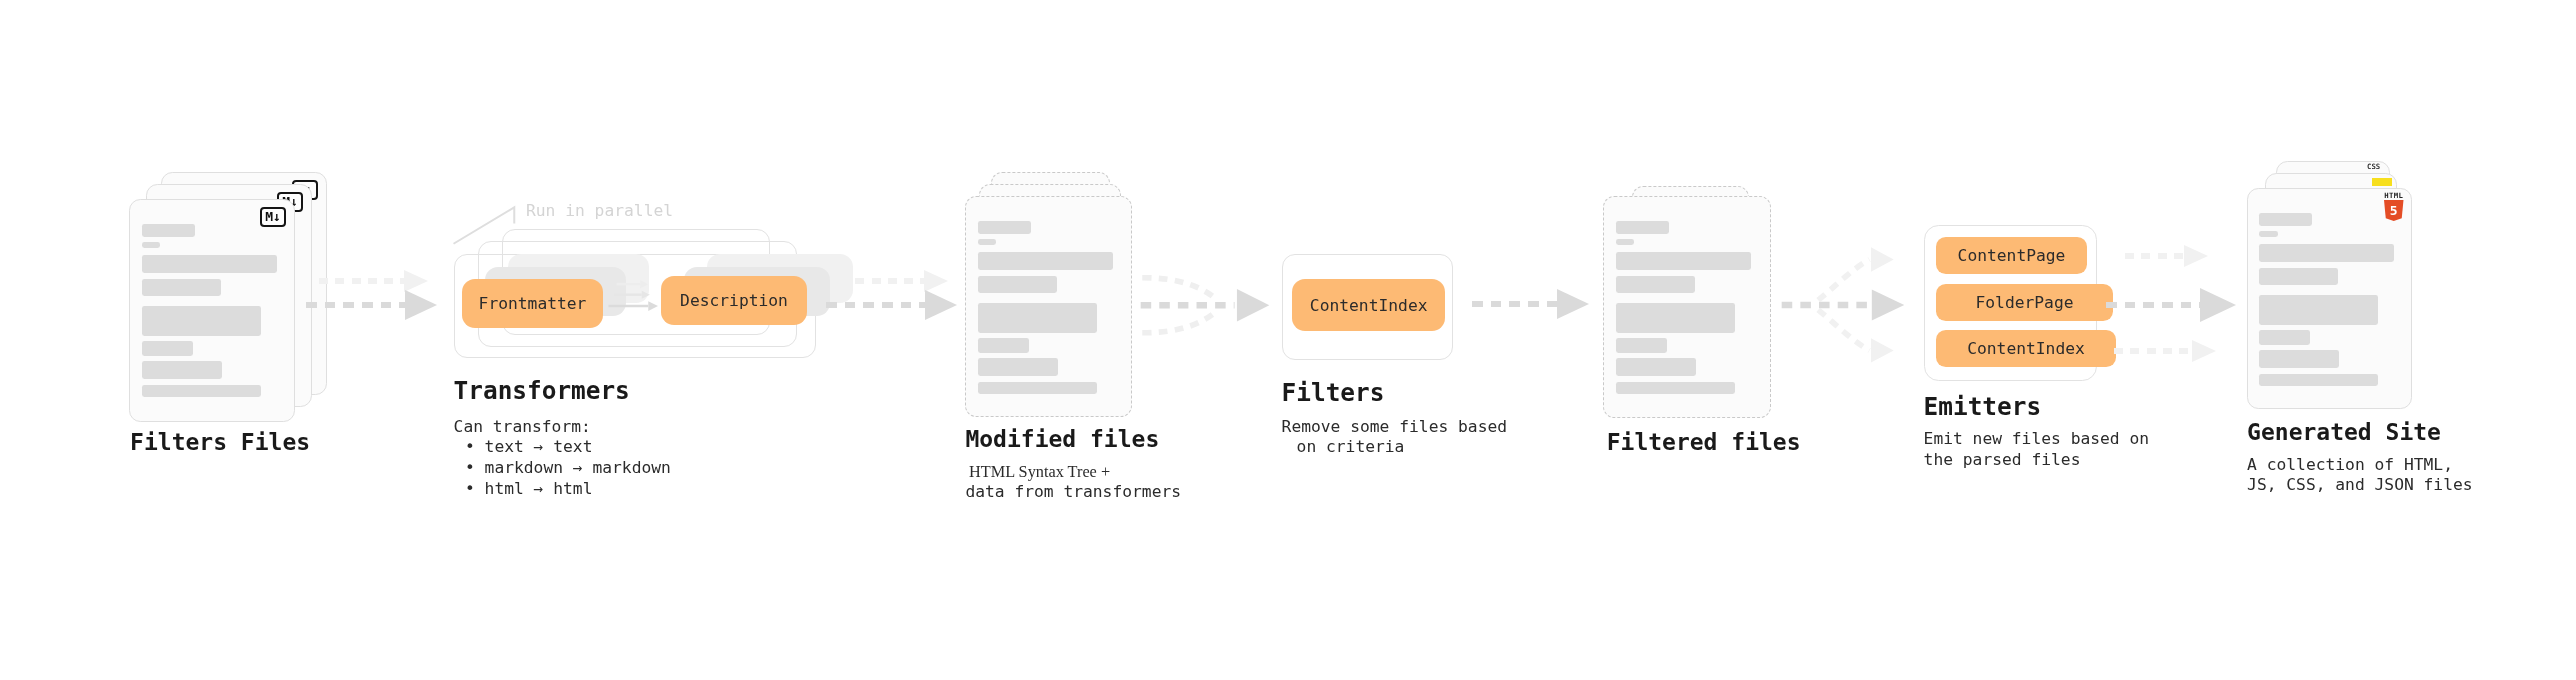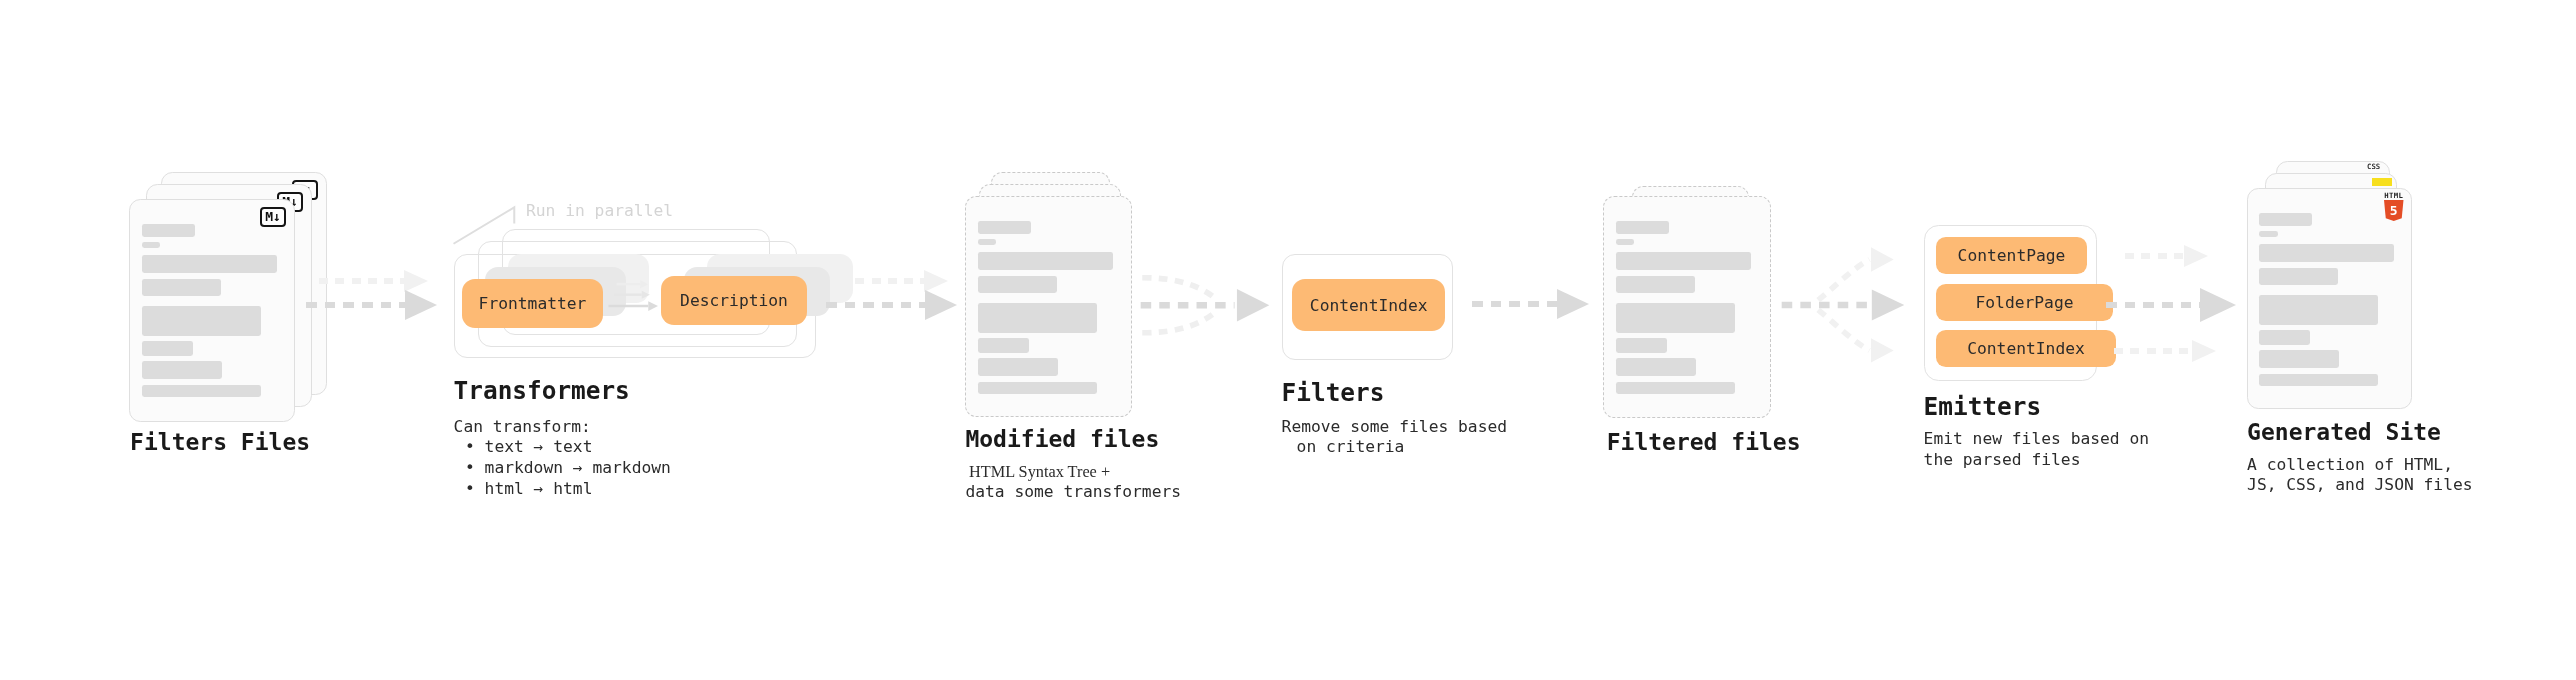--- a/index.html
+++ b/index.html
@@ -138,21 +138,21 @@
       <span class="sk s2"></span>
       <span class="sk s3"></span>
       <span class="sk s4"></span>
       <span class="sk s5"></span>
       <span class="sk s6"></span>
       <span class="sk s7"></span>
       <span class="sk s8"></span>
     </div>
     <div class="stage-label" style="left:2.4px;top:268px;">Modified files</div>
     <div class="stage-desc" style="left:6px;top:304px;font-family:Liberation Serif, serif;">HTML Syntax Tree +</div>
-    <div class="stage-desc" style="left:2.4px;top:324px;">data some transformers</div>
+    <div class="stage-desc" style="left:2.4px;top:324px;">data from transformers</div>
   </div>
 
   <svg class="abs" style="left:1134px;top:264px;" width="142" height="89" viewBox="0 0 175 110">
     <path d="M 10 17 C 50 17 80 25 102 44" fill="none" stroke="#efefef" stroke-width="7" stroke-dasharray="11 9"></path>
     <path d="M 10 85 C 50 85 80 77 102 58" fill="none" stroke="#efefef" stroke-width="7" stroke-dasharray="11 9"></path>
     <path d="M 8 51 H 124" fill="none" stroke="#dadada" stroke-width="8" stroke-dasharray="13 10"></path>
     <polygon points="127,31 127,71 167,51" fill="#dadada"></polygon>
   </svg>
 
   <div class="abs" style="left:1280px;top:252px;width:228px;height:252px;">

